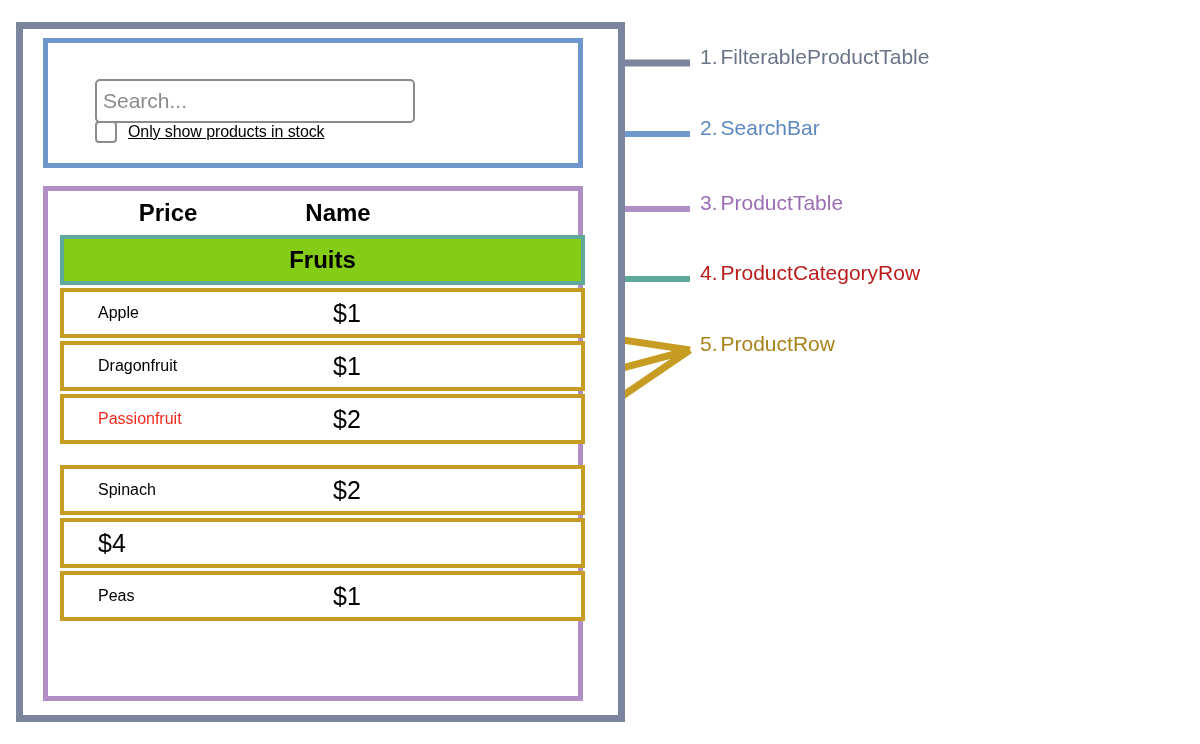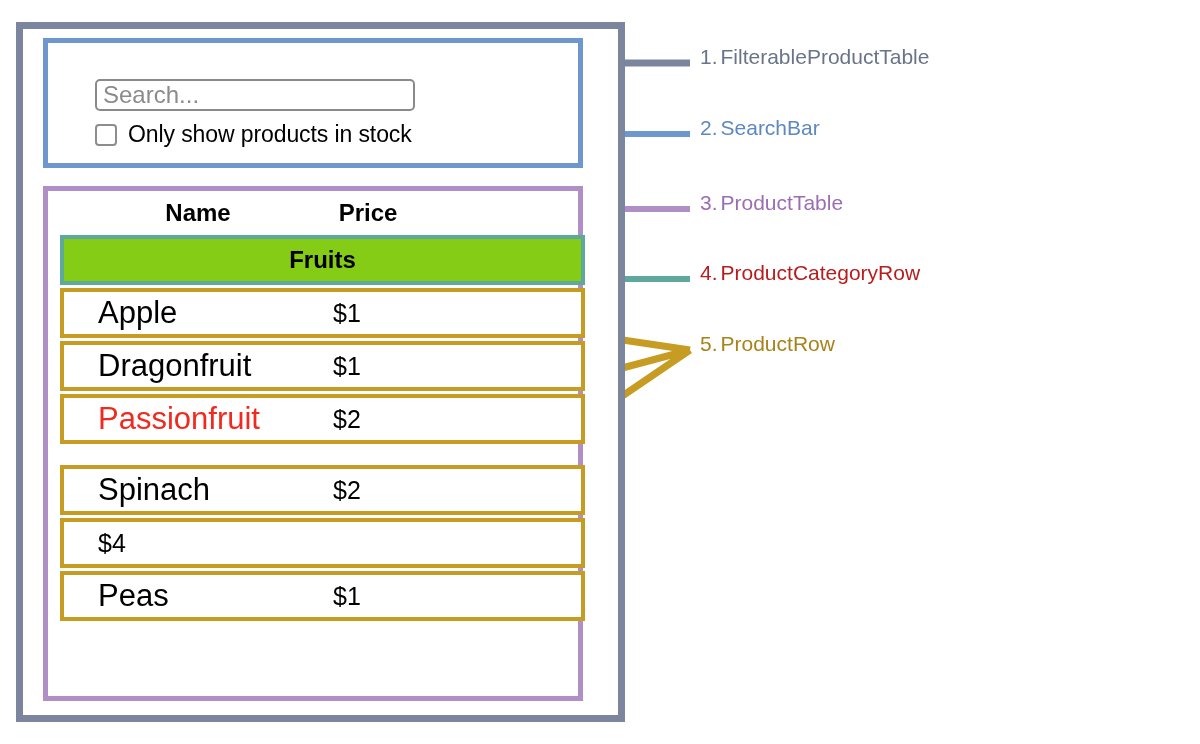--- a/index.html
+++ b/index.html
@@ -45,27 +45,27 @@
     height: 130px;
     border: 5px solid #6e97cd;
     box-sizing: border-box;
     background: #ffffff;
   }
   .search-input {
     position: absolute;
     left: 47px;
     top: 36px;
     width: 320px;
-    height: 32px;
+    height: 44px;
     border: 2px solid #8a8a8a;
     border-radius: 5px;
     box-sizing: border-box;
     background: #ffffff;
     font-family: "Liberation Sans", sans-serif;
-    font-size: 24px;
+    font-size: 21px;
     color: #8b8b8b;
     padding: 0 6px;
     line-height: 30px;
     display: block;
     outline: none;
   }
   .search-input::placeholder { color: #8b8b8b; opacity: 1; }
 
   .checkbox-row {
     position: absolute;
@@ -78,25 +78,26 @@
   .checkbox-box {
     width: 22px;
     height: 22px;
     border: 2px solid #8d8d8d;
     border-radius: 4px;
     background: #ffffff;
     box-sizing: border-box;
     flex: 0 0 auto;
   }
   .checkbox-label {
-    font-size: 23px;
+    font-size: 16px;
     font-weight: 400;
     color: #000000;
     white-space: nowrap;
     letter-spacing: -0.1px;
+    text-decoration: underline;
   }
 
   
   .producttable-box {
     position: absolute;
     left: 43px;
     top: 186px;
     width: 540px;
     height: 515px;
     border: 5px solid #b08ec6;
@@ -152,21 +153,21 @@
     border: 4px solid #c69c23;
     box-sizing: border-box;
     background: #ffffff;
     display: flex;
     align-items: center;
     margin-bottom: 3px;
     padding-left: 34px;
   }
   .product-row .pname {
     width: 235px;
-    font-size: 31px;
+    font-size: 16px;
     color: #000000;
     text-align: left;
   }
   .product-row .pname.unavailable { color: #f02a1e; }
   .product-row .pprice {
     font-size: 25px;
     color: #000000;
     text-align: left;
   }
 
@@ -205,22 +206,22 @@
   <div class="checkbox-row">
     <span class="checkbox-box"></span>
     <span class="checkbox-label">Only show products in stock</span>
   </div>
 </div>
 
 <div class="producttable-box">
   <div class="table-inner">
 
     <div class="col-header">
+      <span class="hcell hprice">Price</span>
       <span class="hcell hname">Name</span>
-      <span class="hcell hprice">Price</span>
     </div>
 
     <div class="category-row">
       <span class="cat-label">Fruits</span>
     </div>
     <div class="product-row">
       <span class="pname">Apple</span>
       <span class="pprice">$1</span>
     </div>
     <div class="product-row">

